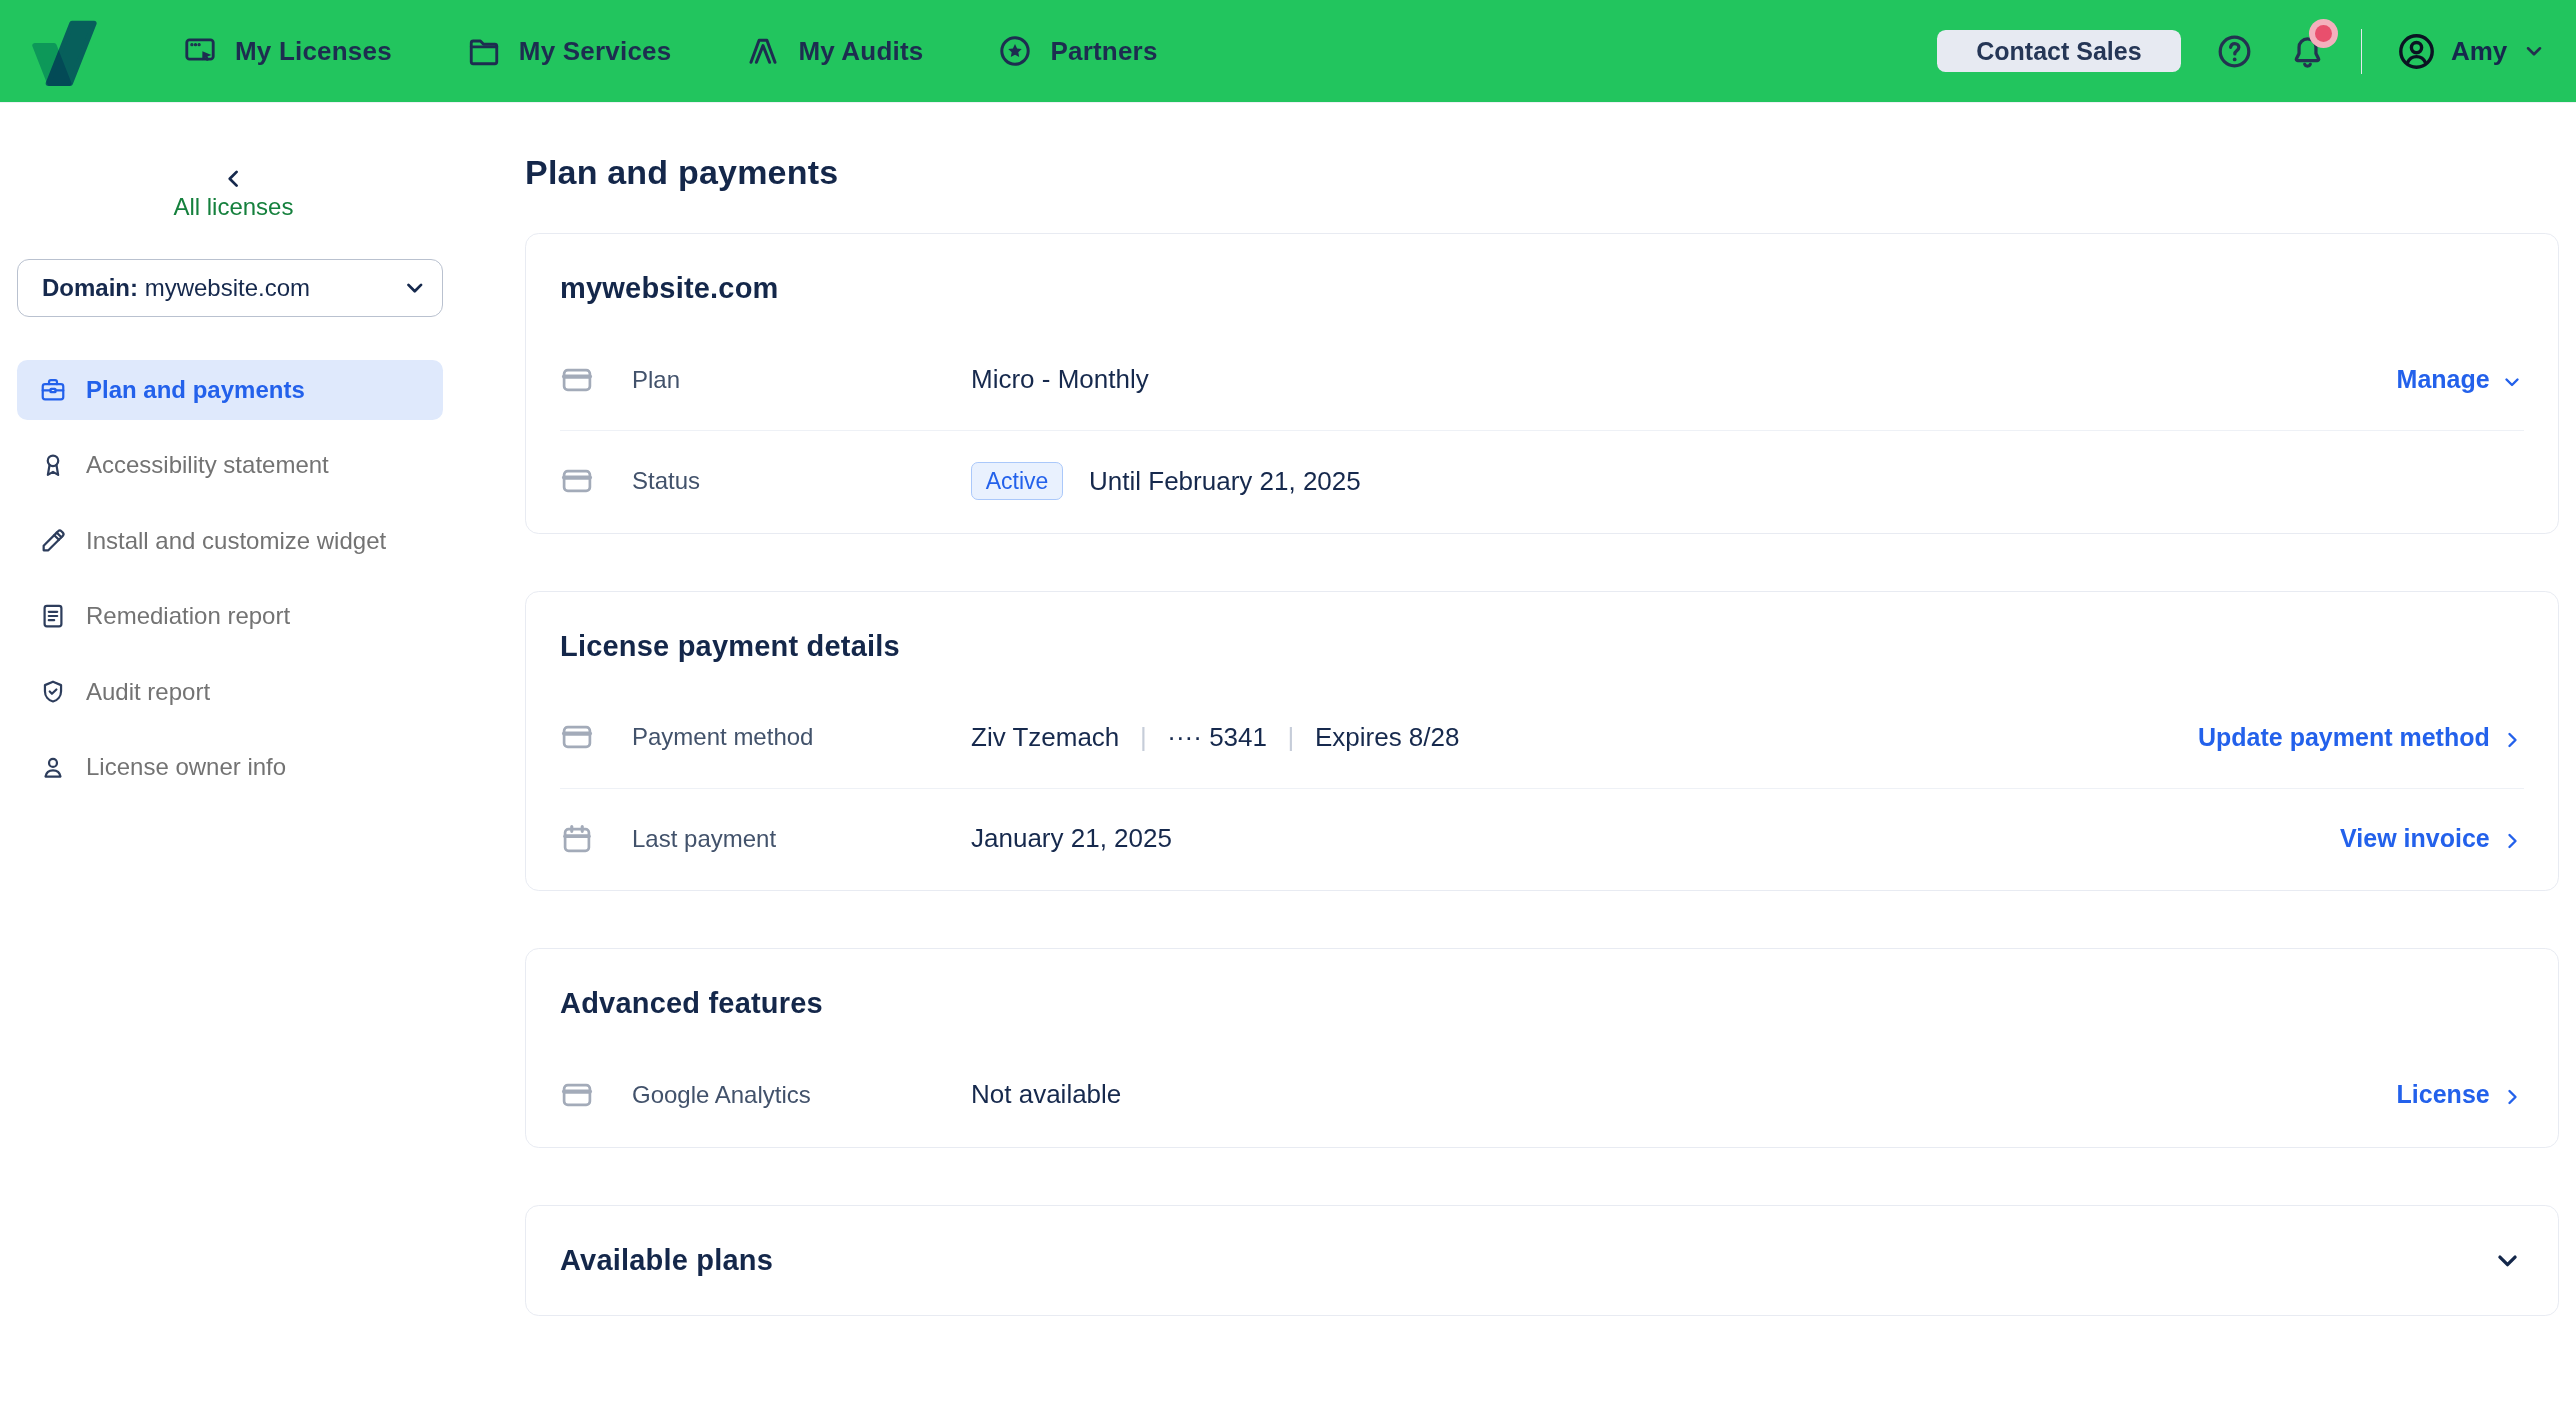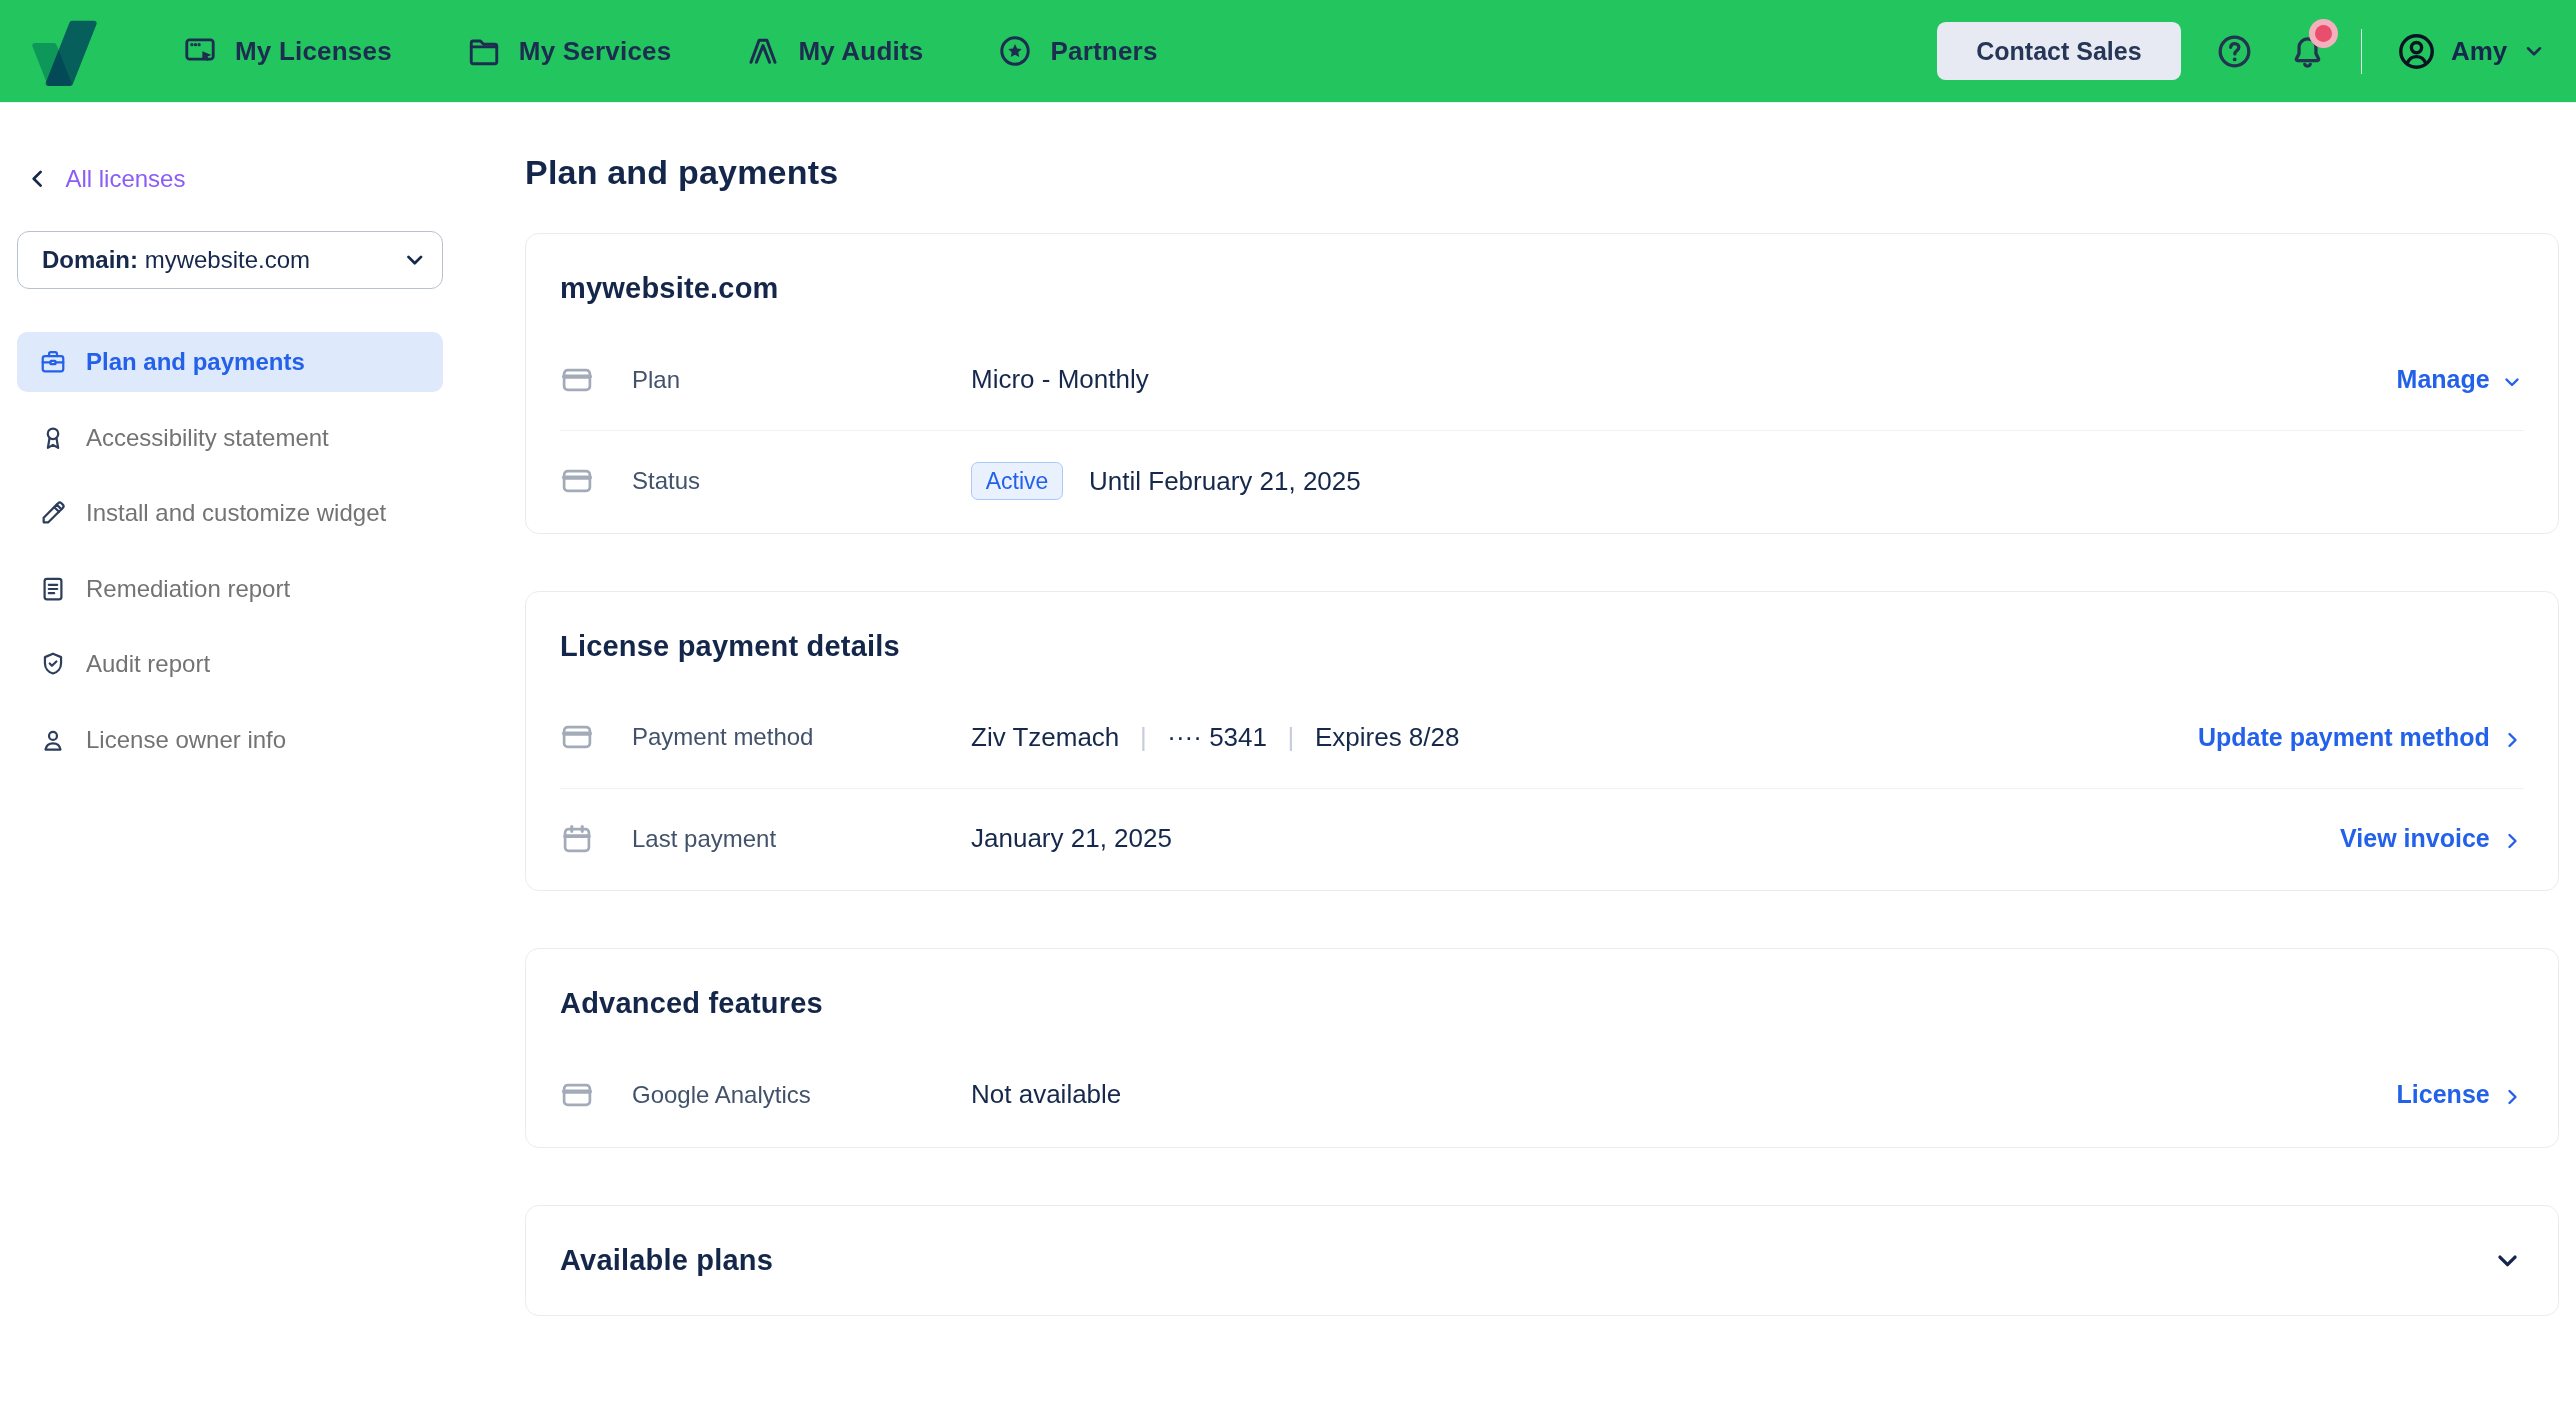--- a/index.html
+++ b/index.html
@@ -20,42 +20,42 @@
   nav.main-nav { display:flex; align-items:center; gap:74px; }
   .nav-item { display:flex; align-items:center; gap:17px; cursor:pointer; color:#1d2d50; text-decoration:none; }
   .nav-item .nav-ic { width:36px; height:36px; display:flex; color:#1d2d50; }
   .nav-item .nav-ic svg { width:100%; height:100%; }
   .nav-label { font-size:26px; font-weight:700; letter-spacing:0.2px; }
 
   .top-right { margin-left:auto; display:flex; align-items:center; gap:34px; }
   .contact-btn {
     border:none; cursor:pointer; background:#e7eaf2; color:#253656;
     font-family:inherit; font-size:25px; font-weight:700;
-    height:58px; padding:0 39px; border-radius:8.6px;
+    height:42px; padding:0 39px; border-radius:8.6px;
   }
   .icon-btn { width:39px; height:39px; position:relative; color:#233350; cursor:pointer; display:flex; }
   .icon-btn svg { width:100%; height:100%; }
   .bell-dot {
     position:absolute; top:-6.9px; right:-5.2px; width:17px; height:17px; border-radius:50%;
     background:#e94f6d; box-shadow:0 0 0 6px #f4b0bd;
   }
   .vdiv { width:1.7px; height:45px; background:#e4e7ee; }
   .user-menu { display:flex; align-items:center; gap:13.7px; cursor:pointer; }
   .avatar-ic { width:41px; height:41px; color:#0b1322; display:flex; }
   .avatar-ic svg { width:100%; height:100%; }
   .user-name { font-size:26px; font-weight:700; color:#16294d; }
   .chev-sm { width:26px; height:26px; color:#23314e; display:flex; }
   .chev-sm svg { width:100%; height:100%; }
 
   
   .content { display:flex; flex:1; }
   aside {
     width:508px; flex:0 0 508px; padding:62px 65px 0 17px;
   }
-  .back-link { display:flex; align-items:center; gap:14px; margin-left:6.9px; cursor:pointer; text-decoration:none; color:#8b5cf6; }
+  .back-link { display:flex; align-items:center; gap:0; margin-left:6.9px; cursor:pointer; text-decoration:none; color:#15803d;flex-direction:column; }
   .back-link .chev { width:27.5px; height:27.5px; display:flex; color:#16294d; }
   .back-link .chev svg{ width:100%; height:100%; }
   .back-label { font-size:24px; font-weight:500; }
 
   .domain-select {
     margin-top:38px; width:426px; height:58px; border:1.7px solid #b9c1cf; border-radius:12px;
     display:flex; align-items:center; justify-content:space-between; padding:0 14px 0 24px; cursor:pointer;
     background:#fff;
   }
   .domain-text { font-size:24px; color:#16294d; }

